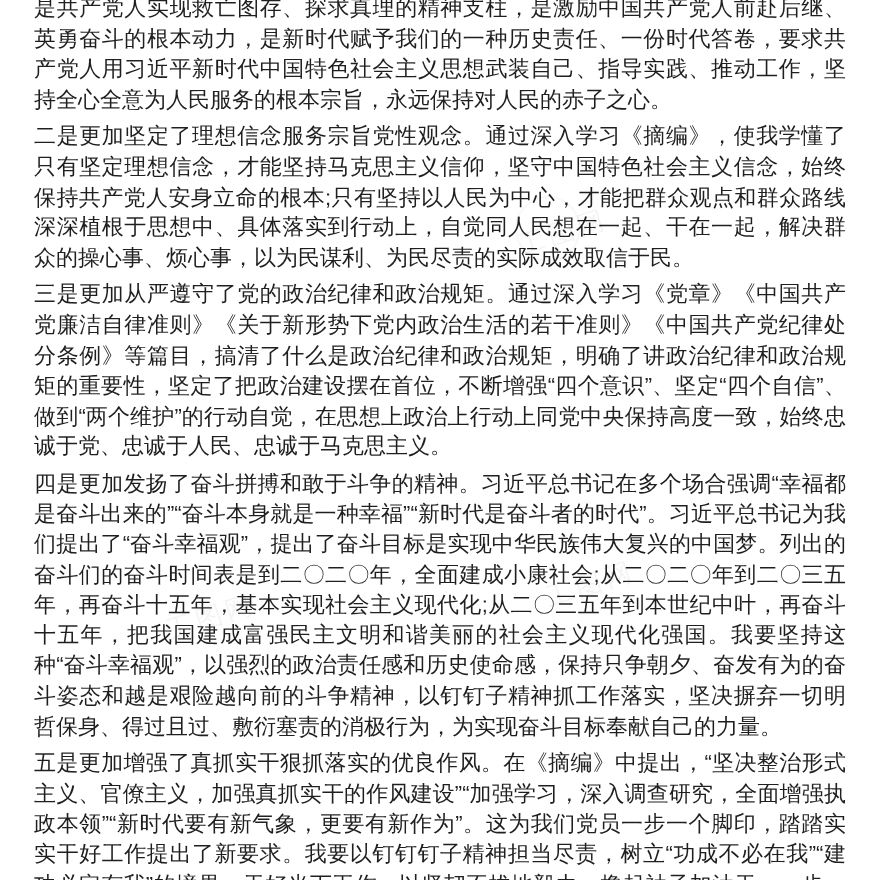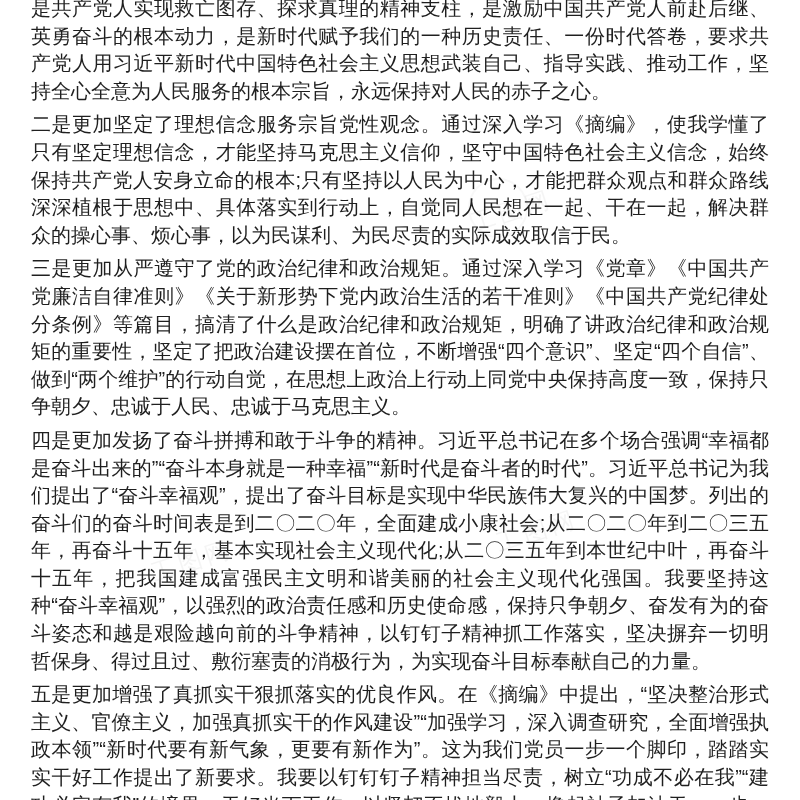--- a/index.html
+++ b/index.html
@@ -63,17 +63,17 @@
 
 <div class="page">
   <div class="wm-stamp"></div>
   <div class="watermark wm1">工图网</div>
   <div class="watermark wm2">工图网</div>
   <div class="watermark wm3">工图网</div>
 
   <div class="content">
     <p>是共产党人实现救亡图存、探求真理的精神支柱，是激励中国共产党人前赴后继、英勇奋斗的根本动力，是新时代赋予我们的一种历史责任、一份时代答卷，要求共产党人用习近平新时代中国特色社会主义思想武装自己、指导实践、推动工作，坚持全心全意为人民服务的根本宗旨，永远保持对人民的赤子之心。</p>
     <p>二是更加坚定了理想信念服务宗旨党性观念。通过深入学习《摘编》，使我学懂了只有坚定理想信念，才能坚持马克思主义信仰，坚守中国特色社会主义信念，始终保持共产党人安身立命的根本;只有坚持以人民为中心，才能把群众观点和群众路线深深植根于思想中、具体落实到行动上，自觉同人民想在一起、干在一起，解决群众的操心事、烦心事，以为民谋利、为民尽责的实际成效取信于民。</p>
-    <p>三是更加从严遵守了党的政治纪律和政治规矩。通过深入学习《党章》《中国共产党廉洁自律准则》《关于新形势下党内政治生活的若干准则》《中国共产党纪律处分条例》等篇目，搞清了什么是政治纪律和政治规矩，明确了讲政治纪律和政治规矩的重要性，坚定了把政治建设摆在首位，不断增强“四个意识”、坚定“四个自信”、做到“两个维护”的行动自觉，在思想上政治上行动上同党中央保持高度一致，保持只争朝夕、忠诚于人民、忠诚于马克思主义。</p>
+    <p>三是更加从严遵守了党的政治纪律和政治规矩。通过深入学习《党章》《中国共产党廉洁自律准则》《关于新形势下党内政治生活的若干准则》《中国共产党纪律处分条例》等篇目，搞清了什么是政治纪律和政治规矩，明确了讲政治纪律和政治规矩的重要性，坚定了把政治建设摆在首位，不断增强“四个意识”、坚定“四个自信”、做到“两个维护”的行动自觉，在思想上政治上行动上同党中央保持高度一致，始终忠诚于党、忠诚于人民、忠诚于马克思主义。</p>
     <p>四是更加发扬了奋斗拼搏和敢于斗争的精神。习近平总书记在多个场合强调“幸福都是奋斗出来的”“奋斗本身就是一种幸福”“新时代是奋斗者的时代”。习近平总书记为我们提出了“奋斗幸福观”，提出了奋斗目标是实现中华民族伟大复兴的中国梦。列出的奋斗们的奋斗时间表是到二〇二〇年，全面建成小康社会;从二〇二〇年到二〇三五年，再奋斗十五年，基本实现社会主义现代化;从二〇三五年到本世纪中叶，再奋斗十五年，把我国建成富强民主文明和谐美丽的社会主义现代化强国。我要坚持这种“奋斗幸福观”，以强烈的政治责任感和历史使命感，保持只争朝夕、奋发有为的奋斗姿态和越是艰险越向前的斗争精神，以钉钉子精神抓工作落实，坚决摒弃一切明哲保身、得过且过、敷衍塞责的消极行为，为实现奋斗目标奉献自己的力量。</p>
     <p>五是更加增强了真抓实干狠抓落实的优良作风。在《摘编》中提出，“坚决整治形式主义、官僚主义，加强真抓实干的作风建设”“加强学习，深入调查研究，全面增强执政本领”“新时代要有新气象，更要有新作为”。这为我们党员一步一个脚印，踏踏实实干好工作提出了新要求。我要以钉钉钉子精神担当尽责，树立“功成不必在我”“建功必定有我”的境界，干好当下工作，以坚韧不拔地毅力，撸起袖子加油干，一步一步把工作蓝图变成现实。</p>
   </div>
 </div>
 
 </body></html>

